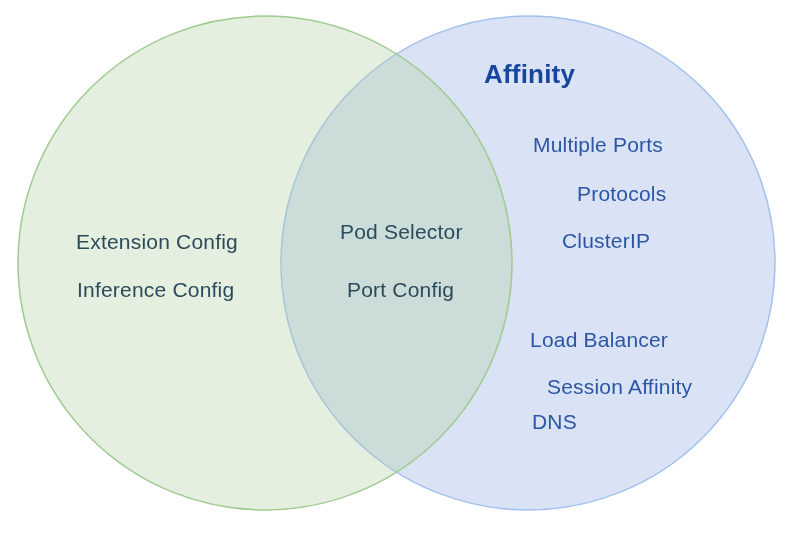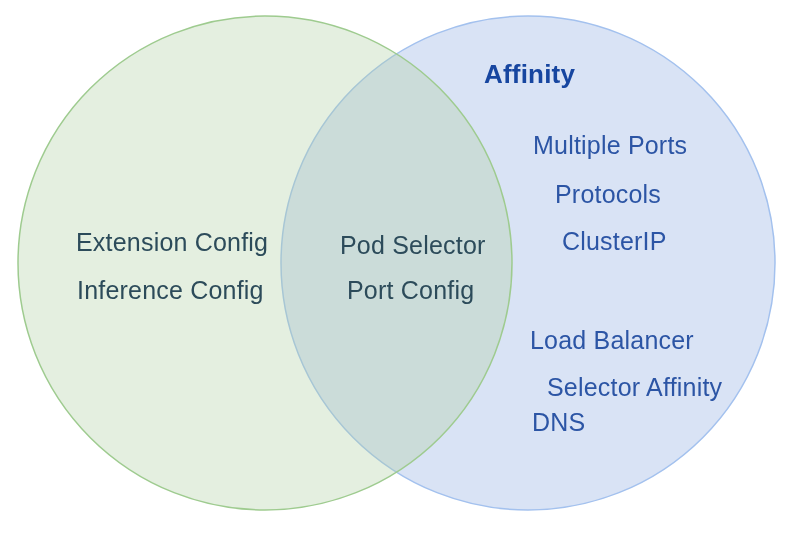--- a/index.html
+++ b/index.html
@@ -16,21 +16,21 @@
     font-family: "Liberation Sans", sans-serif;
   }
   .venn-svg {
     position: absolute;
     top: 0;
     left: 0;
   }
   .label {
     position: absolute;
     white-space: nowrap;
-    font-size: 25px;
+    font-size: 21px;
     line-height: 26px;
     letter-spacing: 0.2px;
   }
   .label.title {
     font-size: 26px;
     line-height: 32px;
     font-weight: 700;
     letter-spacing: 0.2px;
   }
   .left-title   { color: var(--left-title,  #173c4e); }
@@ -48,30 +48,30 @@
     <circle cx="265" cy="263" r="247" stroke-width="1.5" fill="rgba(176,208,164,0.34)" stroke="#9ecb8f"></circle>
   </svg>
 
 
   <div class="label title right-title" style="left:484px; top:58px;">Affinity</div>
 
   <div class="label left-text" style="left:76px; top:229px;">Extension Config</div>
 
   <div class="label left-text" style="left:77px; top:277px;">Inference Config</div>
 
-  <div class="label left-text" style="left:340px; top:232px;">Pod Selector</div>
+  <div class="label left-text" style="left:340px; top:219px;">Pod Selector</div>
 
   <div class="label left-text" style="left:347px; top:277px;text-align:right;">Port Config</div>
 
   <div class="label right-text" style="left:533px; top:132px;">Multiple Ports</div>
 
-  <div class="label right-text" style="left:555px; top:181px;">Protocols</div>
+  <div class="label right-text" style="left:577px; top:181px;">Protocols</div>
 
   <div class="label right-text" style="left:562px; top:228px;">ClusterIP</div>
 
 
   <div class="label right-text" style="left:530px; top:327px;">Load Balancer</div>
 
-  <div class="label right-text" style="left:547px; top:374px;">Selector Affinity</div>
+  <div class="label right-text" style="left:547px; top:374px;">Session Affinity</div>
 
   <div class="label right-text" style="left:532px; top:409px;">DNS</div>
 
 </div>
 
 </body></html>

